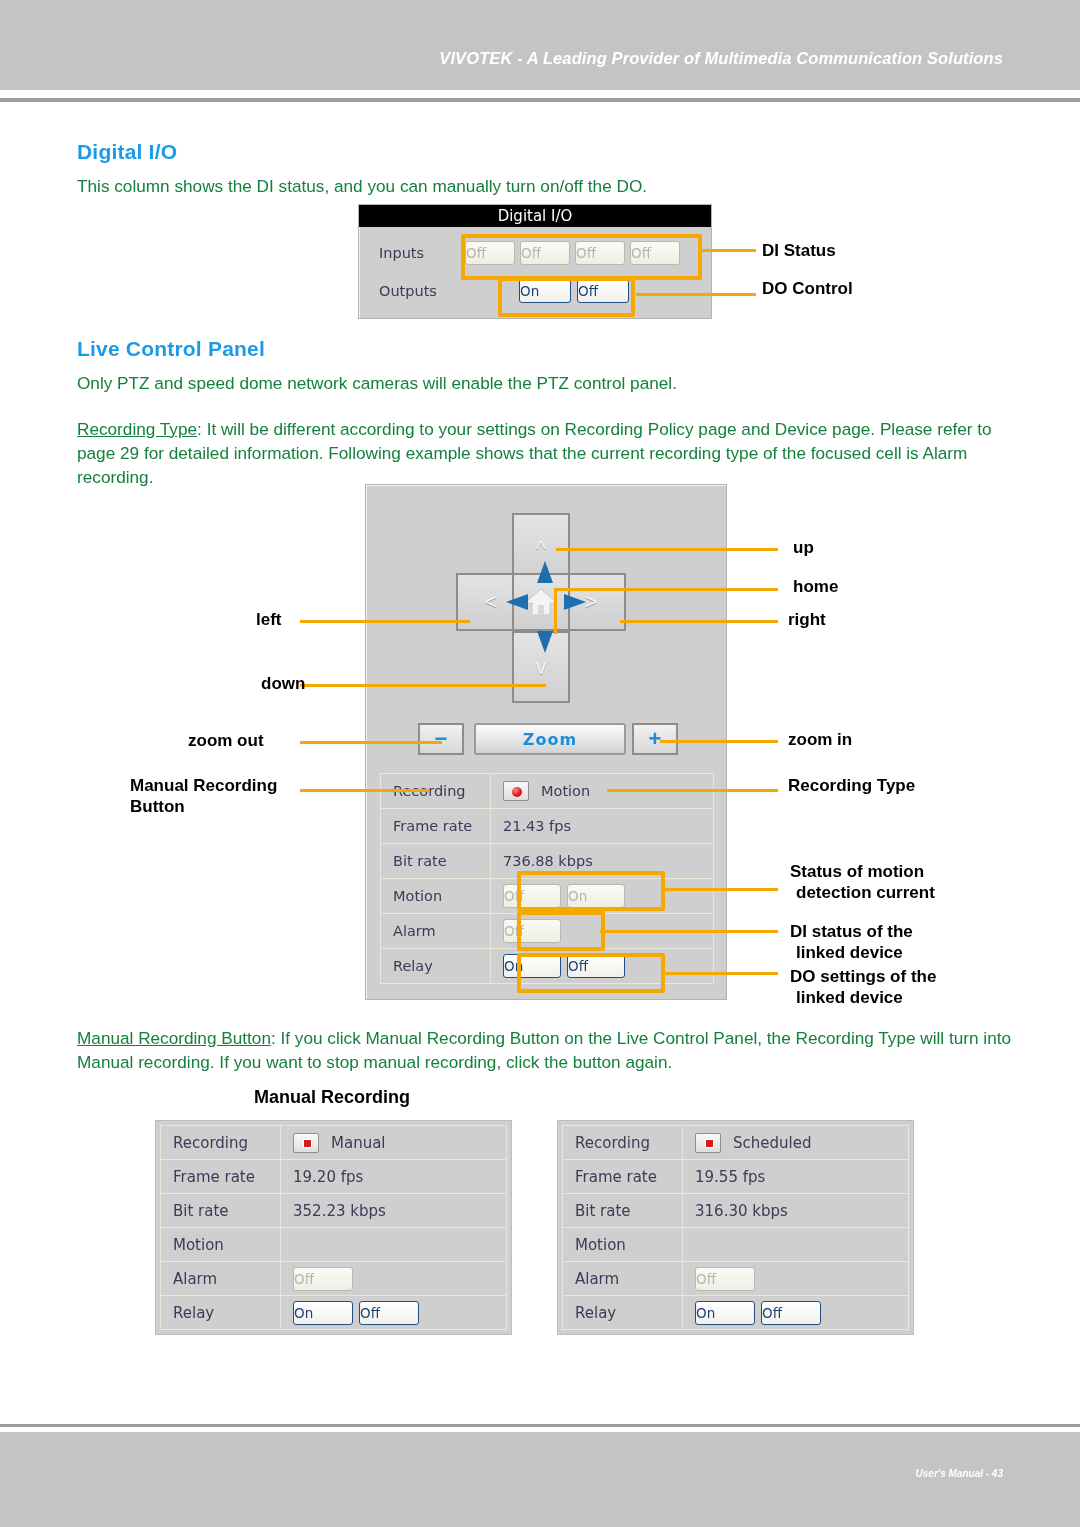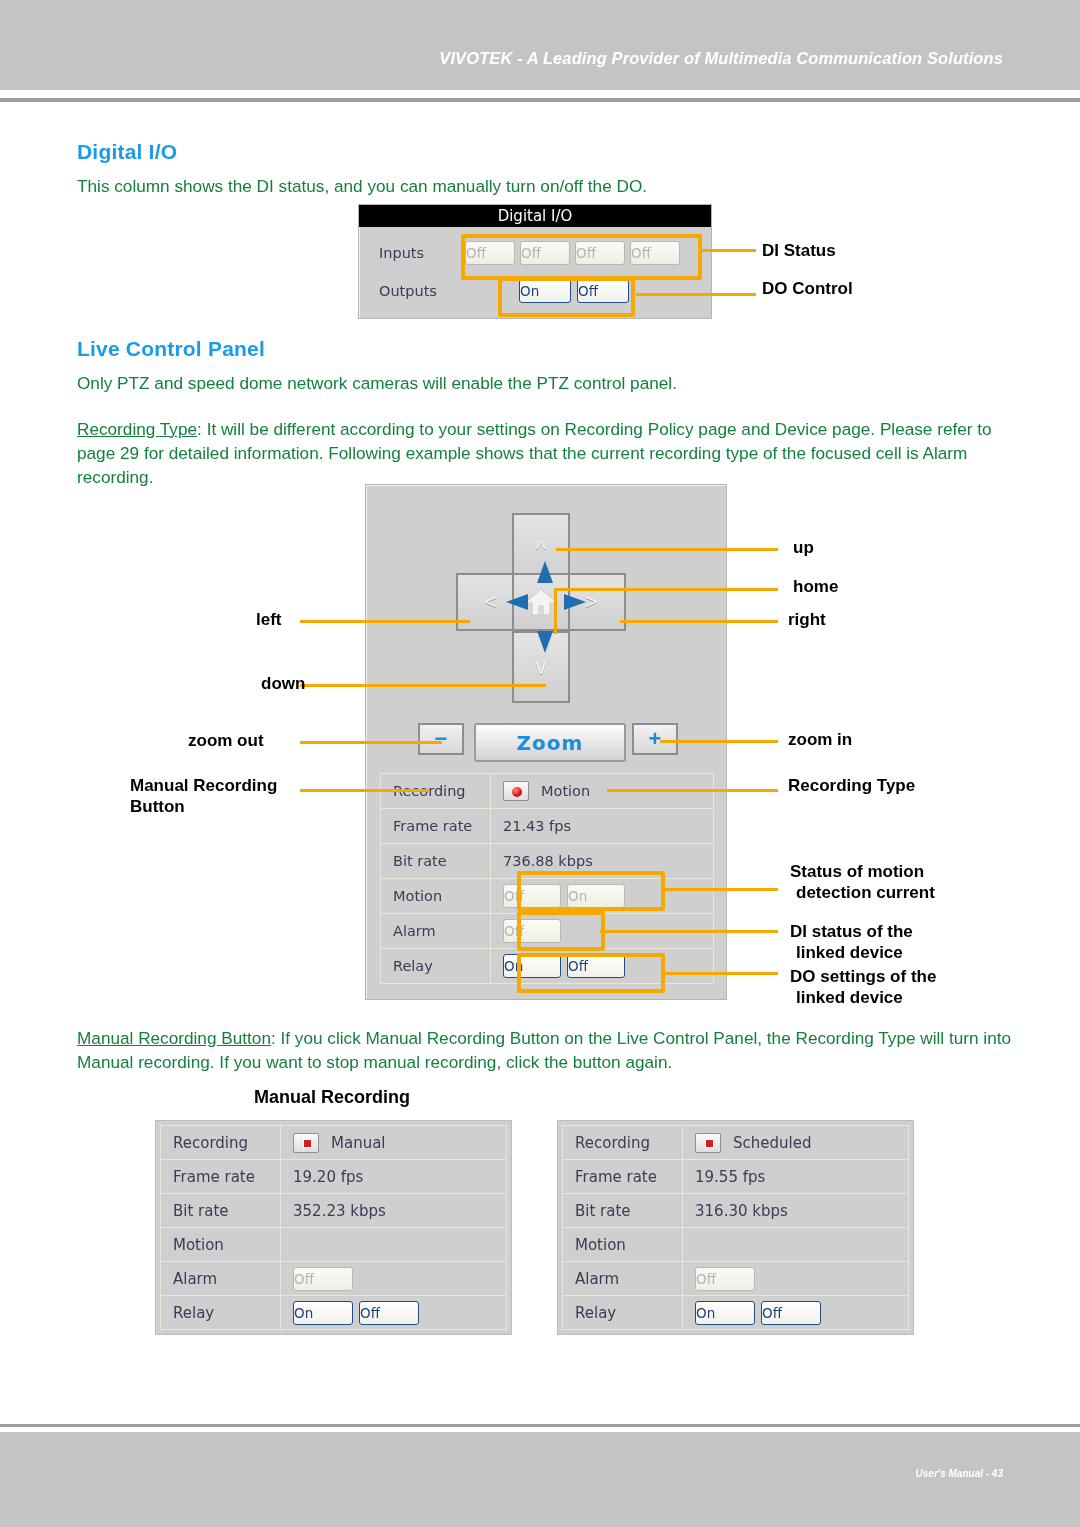--- a/index.html
+++ b/index.html
@@ -148,25 +148,25 @@
   .zbtn-sm{
     position:absolute; top:0; width:46px; height:32px;
     background:linear-gradient(#f2f2f2,#d8d8d8);
     border:2px solid #8d8d8d;
     display:flex; align-items:center; justify-content:center;
     color:#1b8ddc; font-weight:bold; font-size:22px; line-height:1;
   }
   #zoom-minus{ left:0; }
   #zoom-plus { left:214px; }
   #zoom-main{
-    position:absolute; left:56px; top:0; width:152px; height:39px;
+    position:absolute; left:56px; top:0; width:152px; height:32px;
     background:linear-gradient(#fdfdfd,#d2d2d2);
     border:2px solid #9a9a9a; border-radius:3px;
     display:flex; align-items:center; justify-content:center;
-    color:#1b8ddc; font-weight:bold; font-size:20px;
+    color:#1b8ddc; font-weight:bold; font-size:16px;
     font-family:"DejaVu Sans", sans-serif; letter-spacing:1px;
   }
 
   
   .rtable{
     position:absolute; width:100%;
     border-collapse:collapse;
     font-family:"DejaVu Sans", sans-serif;
   }
   .rtable td{

